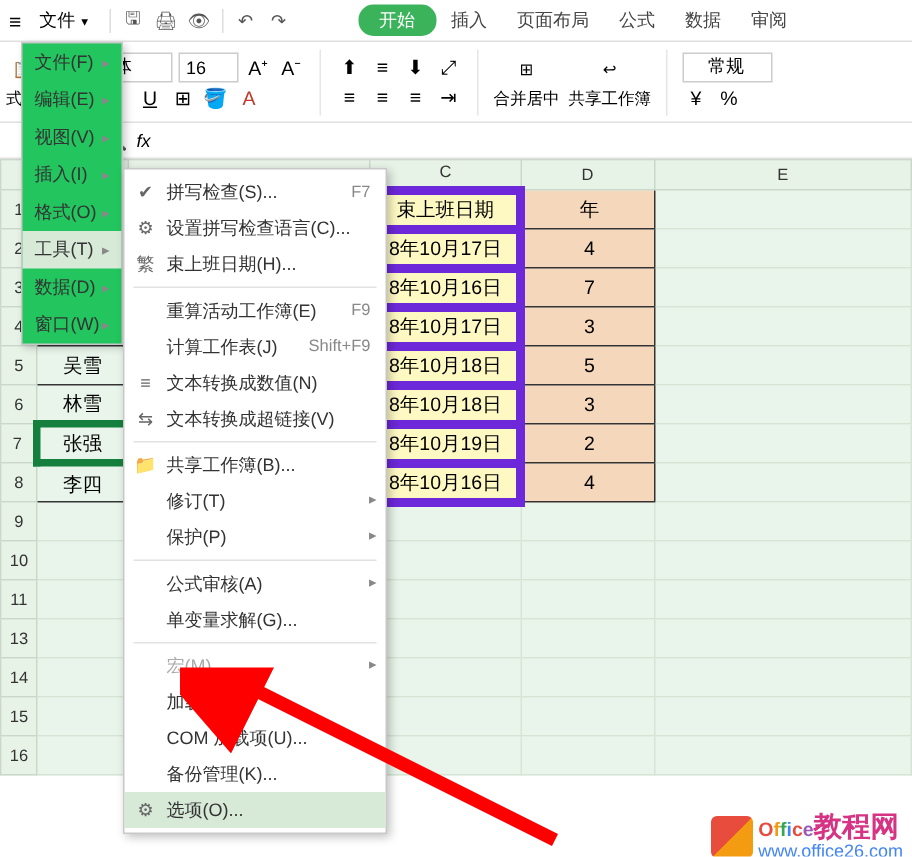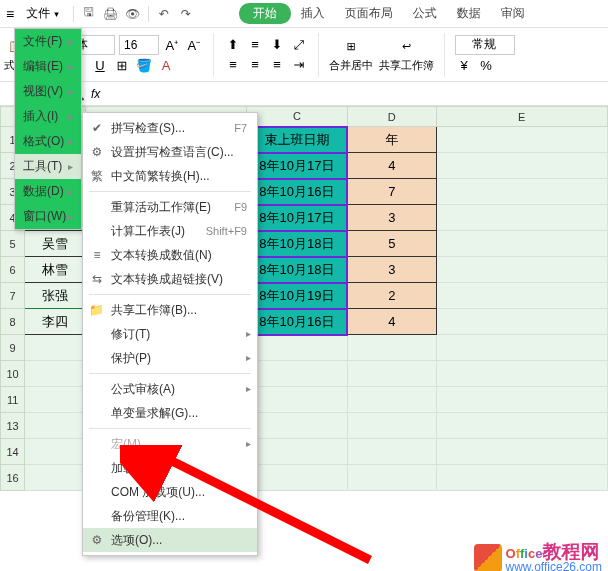--- a/index.html
+++ b/index.html
@@ -28,21 +28,21 @@
     .cellref-bar input { border: none; outline: none; height: 20px; font-size: 12px; }
     .cellref { width: 60px; }
     
     .sheet { position: relative; }
     .grid { border-collapse: collapse; width: 608px; }
     .grid th.colhdr { background: #e8f3e8; border: 1px solid #c9d8c9; font-weight: normal; height: 20px; font-size: 11px; color: #333; }
     .grid th.rowhdr { background: #e8f3e8; border: 1px solid #c9d8c9; font-weight: normal; width: 24px; font-size: 11px; color: #333; }
     .grid td { border: 1px solid #d5e4d5; background: #e9f5ea; height: 26px; text-align: center; font-size: 13px; }
     .grid .corner { background: #e8f3e8; border: 1px solid #c9d8c9; width: 24px; }
     .colA { width: 60px; } .colB { width: 160px; } .colC { width: 100px; } .colD { width: 88px; } .colE { width: 170px; }
-    td.data-c { background: #14b8a6; border: 2px solid #6d28d9; }
+    td.data-c { background: #fef9c3; border: 6px solid #6d28d9; }
     td.data-d { background: #f5d8bb; border: 1px solid #333; }
     
     .file-menu { position: absolute; left: 14px; top: 28px; width: 68px; background: #22c55e; border: 1px solid #c8c8c8; box-shadow: 2px 2px 5px rgba(0,0,0,0.2); z-index: 10; }
     .file-menu .fm-item { padding: 4px 8px; font-size: 12px; color: #333; display: flex; justify-content: space-between; align-items: center; }
     .file-menu .fm-item.hov { background: #d7e9d7; }
     .file-menu .fm-arrow::after { content: "▸"; font-size: 10px; color: #888; }
     
     .tools-menu { position: absolute; left: 82px; top: 112px; width: 176px; background: #fff; border: 1px solid #c8c8c8; box-shadow: 2px 2px 6px rgba(0,0,0,0.25); z-index: 11; padding: 3px 0; }
     .tools-menu .tm-item { padding: 4px 10px 4px 28px; font-size: 12px; color: #333; display: flex; justify-content: space-between; align-items: center; position: relative; line-height: 16px; }
     .tools-menu .tm-item .tm-ico { position: absolute; left: 6px; width: 16px; text-align: center; color: #666; }
@@ -210,21 +210,21 @@
         <tr>
           <th class="rowhdr">6</th>
     <td style="border:1px solid #333;">林雪</td>
     <td></td>
     <td class="data-c">8年10月18日</td>
     <td class="data-d">3</td>
     <td></td>
         </tr>
         <tr>
           <th class="rowhdr">7</th>
-    <td style="border:1px solid #15803d;">张强</td>
+    <td style="border:5px solid #15803d;">张强</td>
     <td></td>
     <td class="data-c">8年10月19日</td>
     <td class="data-d">2</td>
     <td></td>
         </tr>
         <tr>
           <th class="rowhdr">8</th>
     <td style="border:1px solid #333;">李四</td>
     <td></td>
     <td class="data-c">8年10月16日</td>
@@ -260,20 +260,28 @@
         <tr>
           <th class="rowhdr">13</th>
     <td></td>
           <td></td>
     <td></td>
           <td></td>
     <td></td>
         </tr>
         <tr>
           <th class="rowhdr">14</th>
+    <td></td>
+          <td></td>
+    <td></td>
+          <td></td>
+    <td></td>
+        </tr>
+        <tr>
+          <th class="rowhdr">15</th>
     <td></td>
           <td></td>
     <td></td>
           <td></td>
     <td></td>
         </tr>
         <tr>
           <th class="rowhdr">16</th>
     <td></td>
           <td></td>
@@ -301,21 +309,21 @@
       <span class="tm-ico">✔</span>
       <span>拼写检查(S)...</span>
       <span class="sc">F7</span>
     </div>
     <div class="tm-item">
       <span class="tm-ico">⚙</span>
       <span>设置拼写检查语言(C)...</span>
     </div>
     <div class="tm-item">
       <span class="tm-ico">繁</span>
-      <span>中文简繁转换(H)...</span>
+      <span>束上班日期(H)...</span>
     </div>
     <div class="tm-sep"></div>
     <div class="tm-item">
       <span>重算活动工作簿(E)</span>
       <span class="sc">F9</span>
     </div>
     <div class="tm-item">
       <span>计算工作表(J)</span>
       <span class="sc">Shift+F9</span>
     </div>

